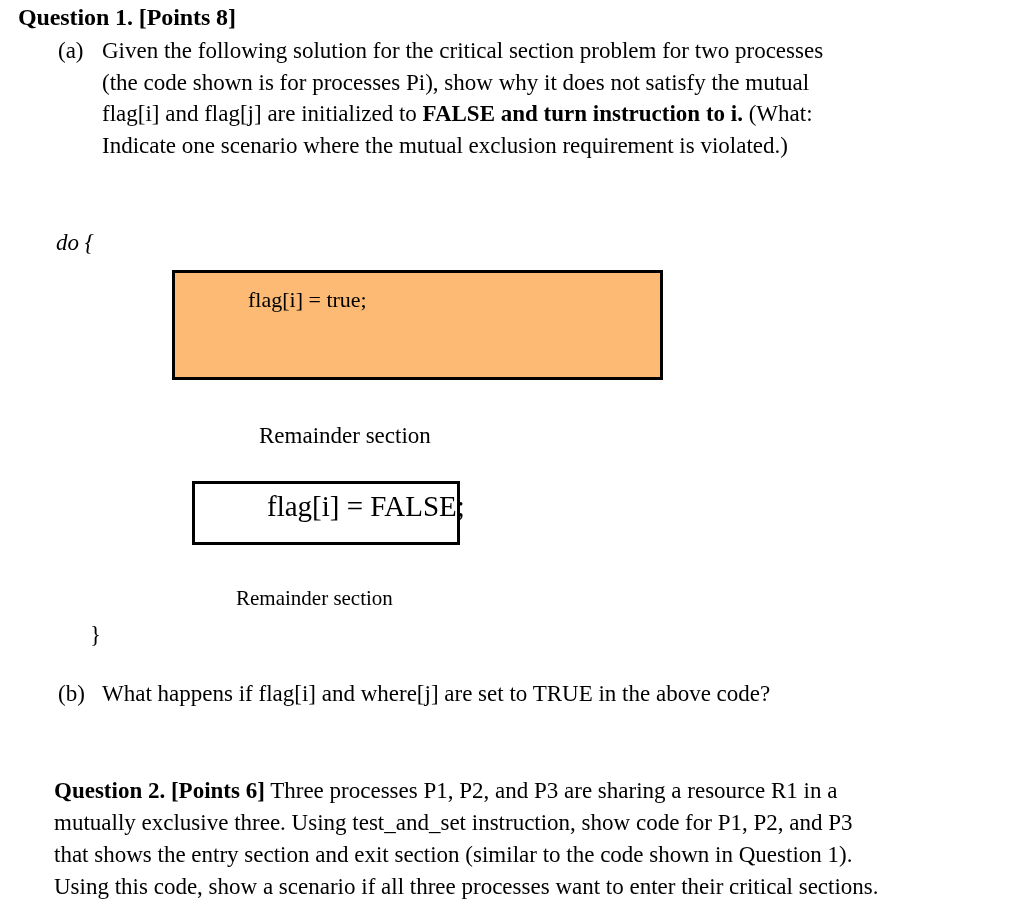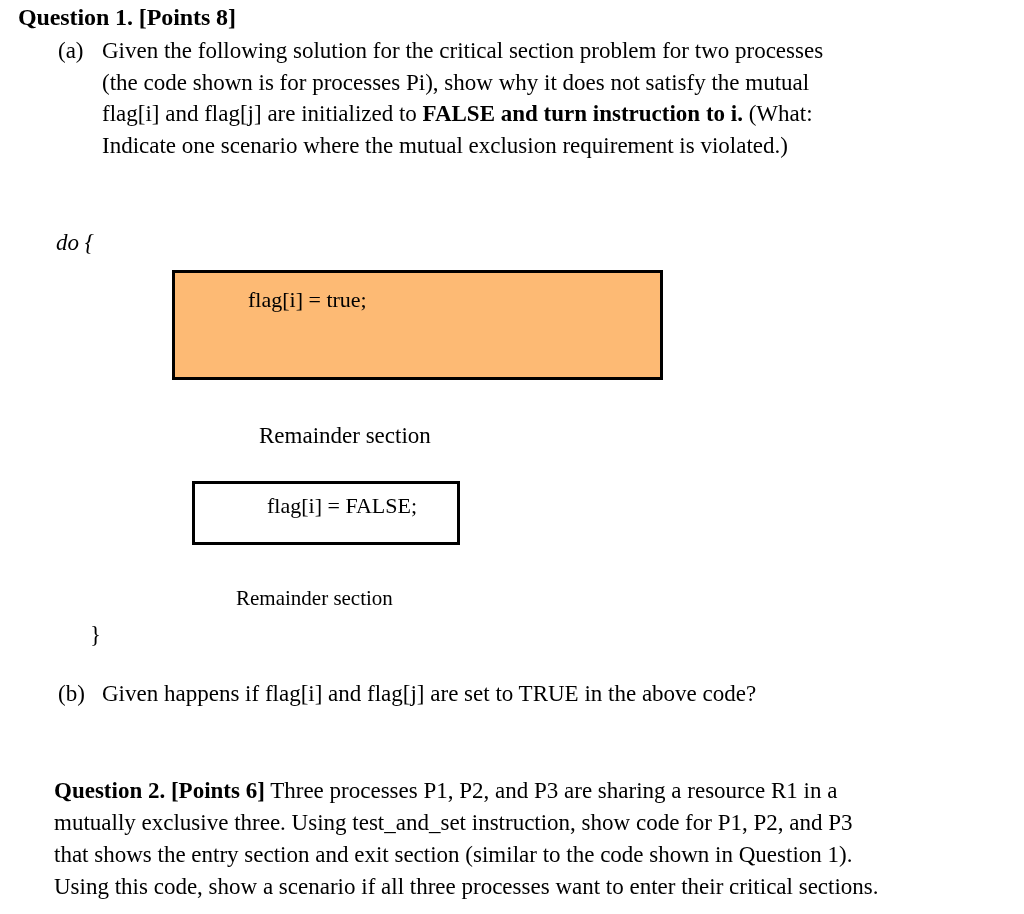--- a/index.html
+++ b/index.html
@@ -113,21 +113,21 @@
     width: 268px;
     height: 64px;
     border: 3px solid #000000;
     box-sizing: border-box;
     background: #ffffff;
   }
   .code-box-2 .code-lines {
     position: absolute;
     left: 72px;
     top: 7px;
-    font-size: 22px;
+    font-size: 29px;
     line-height: 30px;
   }
 
   
   .remainder-label {
     position: absolute;
     left: 230px;
     top: 583px;
     font-size: 21px;
     line-height: 30px;
@@ -215,21 +215,21 @@
       <span class="cl">flag[i] = FALSE;</span>
     </div>
   </div>
 
   <div class="remainder-label">Remainder section</div>
 
   <div class="do-close">}</div>
 
   <div class="item-b">
     <span class="marker">(b)</span>
-    <div class="body">Given happens if flag[i] and flag[j] are set to TRUE in the above code?</div>
+    <div class="body">What happens if flag[i] and where[j] are set to TRUE in the above code?</div>
   </div>
 
   <div class="q2-block">
     <span class="ln"><span class="q2-heading">Question 2. [Points 6]</span><span> Three processes P1, P2, and P3 are sharing a resource R1 in a</span></span>
     <span class="ln">mutually exclusive three. Using test_and_set instruction, show code for P1, P2, and P3</span>
     <span class="ln">that shows the entry section and exit section (similar to the code shown in Question 1).</span>
     <span class="ln">Using this code, show a scenario if all three processes want to enter their critical sections.</span>
   </div>
 
 </div>

